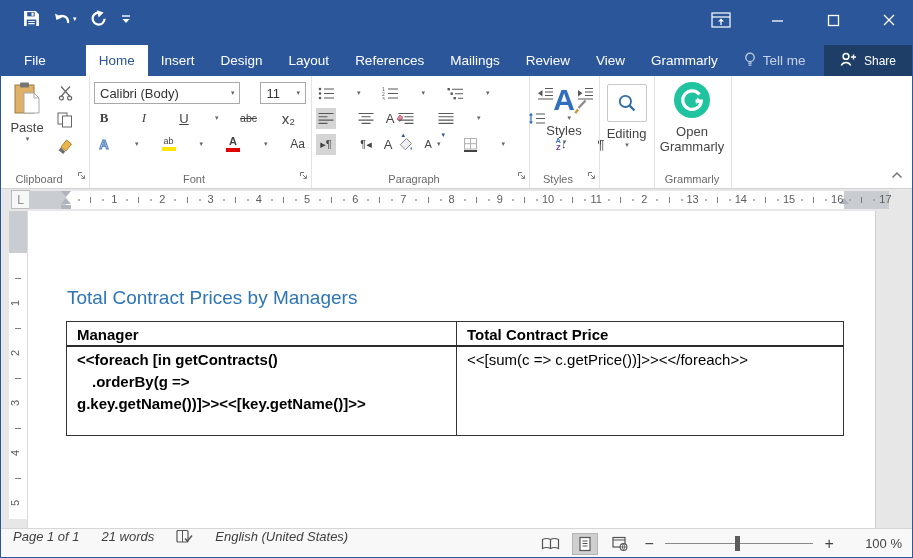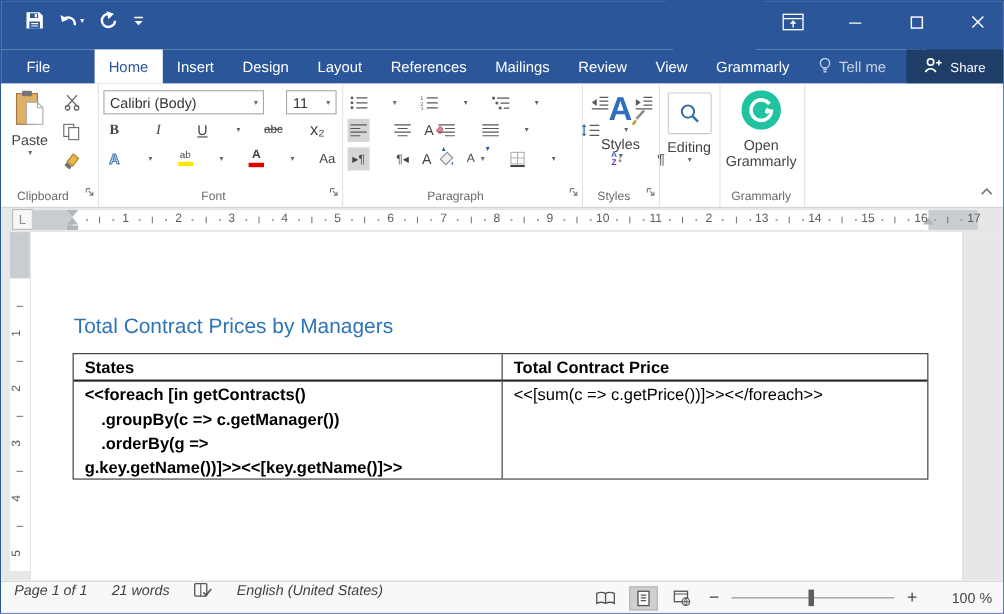--- a/index.html
+++ b/index.html
@@ -563,27 +563,26 @@
         <i class="hd" style="left: 820.25px;"></i>
         <i class="hd" style="left: 844.35px;"></i>
       </div>
   </div>
 
   <div class="docarea">
     <div class="page">
       <div class="heading">Total Contract Prices by Managers</div>
       <div class="wtable">
         <div class="trow thead">
-          <div class="tc1">States</div>
+          <div class="tc1">Manager</div>
           <div class="tc2">Total Contract Price</div>
         </div>
         <div class="trow tbody">
           <div class="tc1">
             <div class="ln">&lt;&lt;foreach [in getContracts()</div>
-            <div class="ln ind">.groupBy(c =&gt; c.getManager())</div>
             <div class="ln ind">.orderBy(g =&gt;</div>
             <div class="ln">g.key.getName())]&gt;&gt;&lt;&lt;[key.getName()]&gt;&gt;</div>
           </div>
           <div class="tc2">&lt;&lt;[sum(c =&gt; c.getPrice())]&gt;&gt;&lt;&lt;/foreach&gt;&gt;</div>
         </div>
       </div>
     </div>
     <div class="vruler">
       <div class="vseg" style="top:0;height:42px;"></div>
     <span class="vn" style="top: 86px;">1</span>

